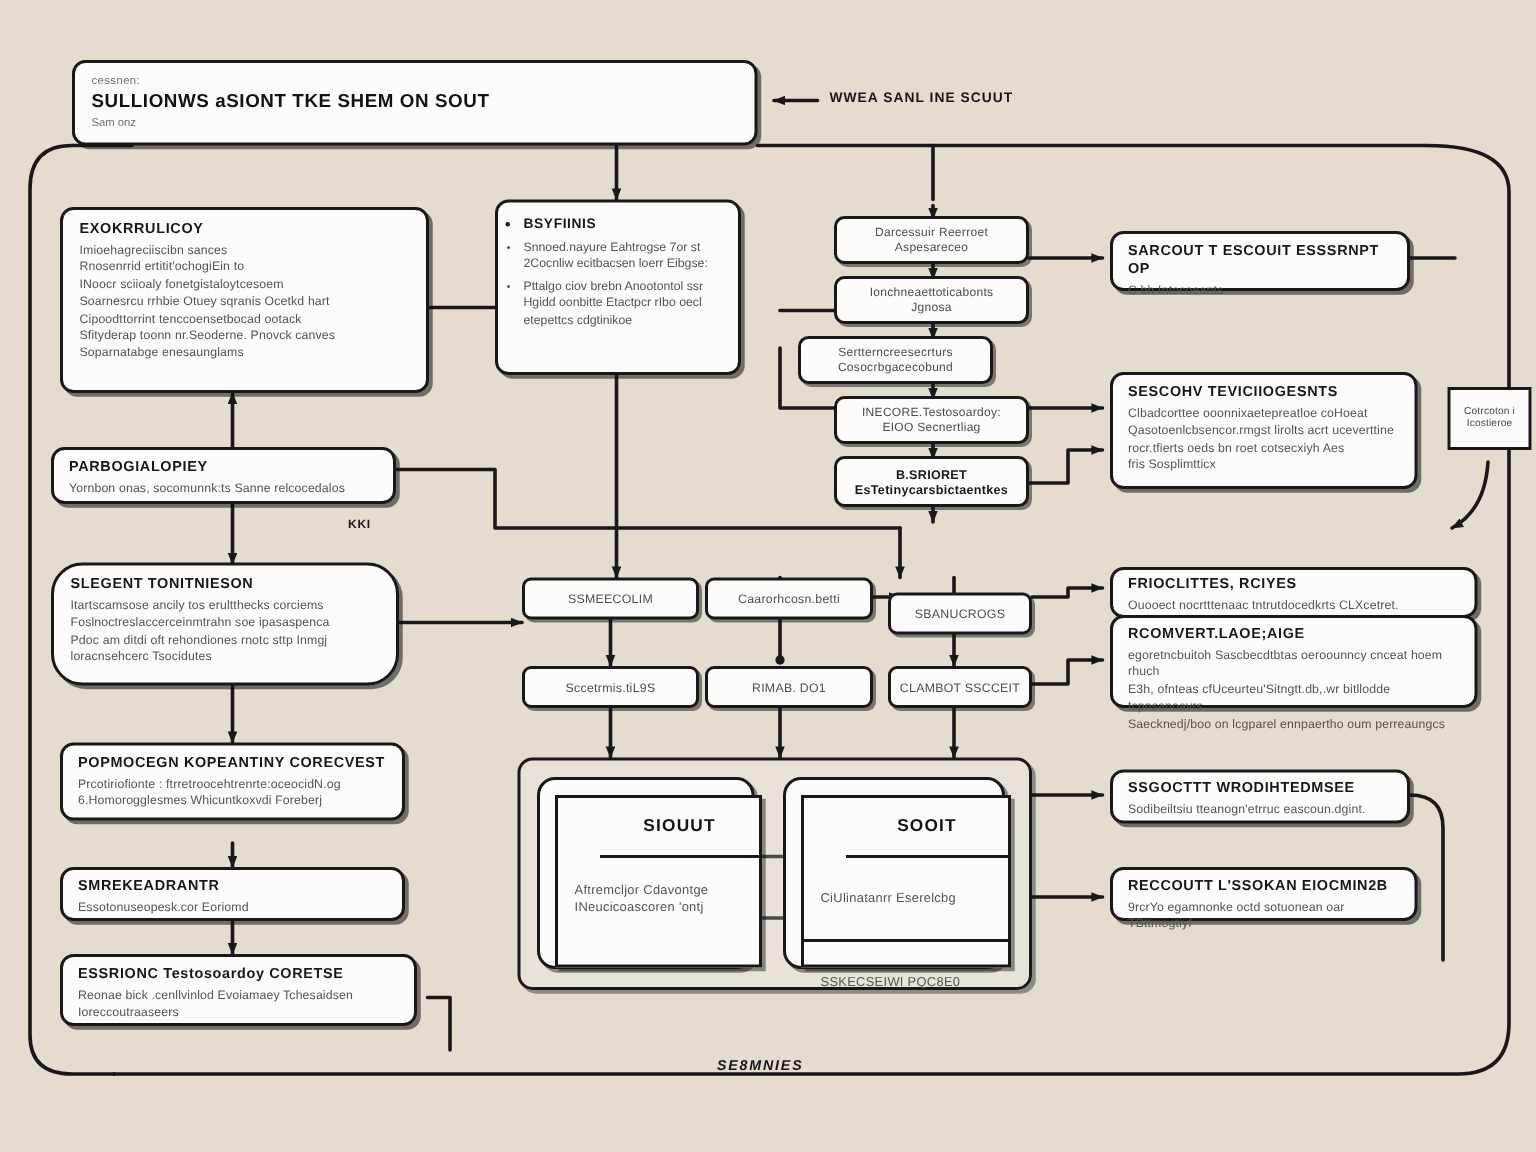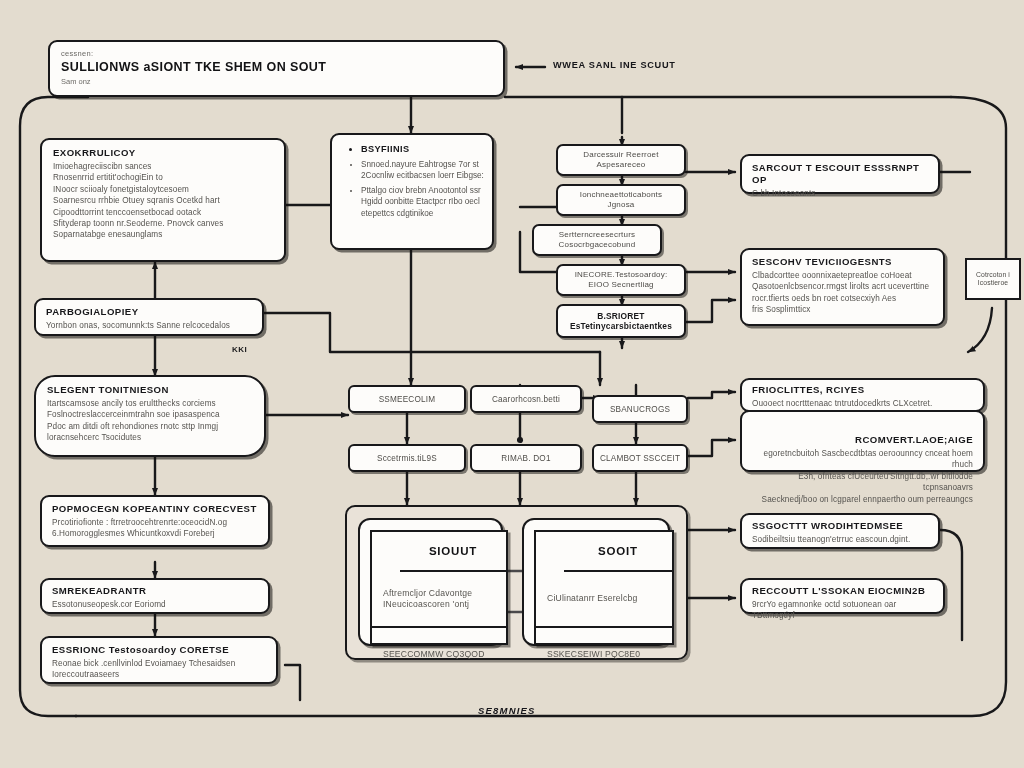--- a/index.html
+++ b/index.html
@@ -34,21 +34,21 @@
   }
   .node h4{
     margin:0 0 2px 0;font-size:9.6px;font-weight:bold;color:#17171a;
     letter-spacing:.45px;line-height:12px;
   }
   .node p{
     margin:0;font-size:8.2px;color:#55534f;line-height:11.4px;
     letter-spacing:.1px;
   }
   .node ul{margin:0;padding-left:11px;}
-  .node li{font-size:8.2px;color:#55534f;line-height:11.6px;margin-bottom:3px;margin-left:12px;}
+  .node li{font-size:8.2px;color:#55534f;line-height:11.6px;margin-bottom:3px;}
   .node li.hd{font-weight:bold;color:#17171a;font-size:9.2px;letter-spacing:.4px;}
 
   .pill{
     position:absolute;background:#fdfcfa;border:2.2px solid #18181a;
     border-radius:7px;box-sizing:border-box;
     display:flex;align-items:center;justify-content:center;
     text-align:center;box-shadow:2px 2px 0 rgba(20,18,16,.5);
   }
   .pill span{font-size:8px;color:#4e4c48;line-height:10.5px;letter-spacing:.2px;padding:0 4px;}
   .pill.b span{font-weight:bold;color:#18181a;font-size:8.4px;text-align:center;}
@@ -302,23 +302,20 @@
   <div class="group" style="left:345px;top:505px;width:343px;height:155px;"></div>
 
   <div class="card" style="left:358px;top:518px;width:145px;height:128px;border-radius:12px;"></div>
   <div class="card" style="left:370px;top:530px;width:138px;height:115px;">
     <div class="chdr">
       <span>SIOUUT</span>
     </div>
     <div class="crow">
       <span>Aftremcljor Cdavontge INeucicoascoren 'ontj</span>
     </div>
-    <div class="crow">
-      <span>SEECCOMMW CQ3QOD</span>
-    </div>
   </div>
 
   <div class="card" style="left:522px;top:518px;width:148px;height:128px;border-radius:12px;"></div>
   <div class="card" style="left:534px;top:530px;width:140px;height:115px;">
     <div class="chdr">
       <span>SOOIT</span>
     </div>
     <div class="crow">
       <span>CiUlinatanrr Eserelcbg</span>
     </div>
@@ -338,21 +335,21 @@
     <p>Qasotoenlcbsencor.rmgst lirolts acrt  uceverttine</p>
     <p>rocr.tfierts oeds bn roet cotsecxiyh Aes</p>
     <p>fris Sosplimtticx</p>
   </div>
 
   <div class="node" style="left:740px;top:378px;width:245px;height:34px;padding:4px 10px;">
     <h4>FRIOCLITTES, RCIYES</h4>
     <p>Ouooect nocrtttenaac tntrutdocedkrts CLXcetret. Romoertok</p>
   </div>
 
-  <div class="node" style="left:740px;top:410px;width:245px;height:62px;padding:22px 10px;text-align:right;">
+  <div class="node" style="left:740px;top:410px;width:245px;height:62px;padding:5px 10px;">
     <h4>RCOMVERT.LAOE;AIGE</h4>
     <p>egoretncbuitoh  Sascbecdtbtas oeroounncy  cnceat hoem rhuch</p>
     <p>E3h, ofnteas cfUceurteu'Sitngtt.db,.wr bitllodde tcpnsanoavrs</p>
     <p>Saecknedj/boo on lcgparel ennpaertho  oum  perreaungcs</p>
   </div>
 
   <div class="node" style="left:740px;top:513px;width:200px;height:36px;padding:5px 10px;">
     <h4>SSGOCTTT WRODIHTEDMSEE</h4>
     <p>Sodibeiltsiu tteanogn'etrruc eascoun.dgint.</p>
   </div>

